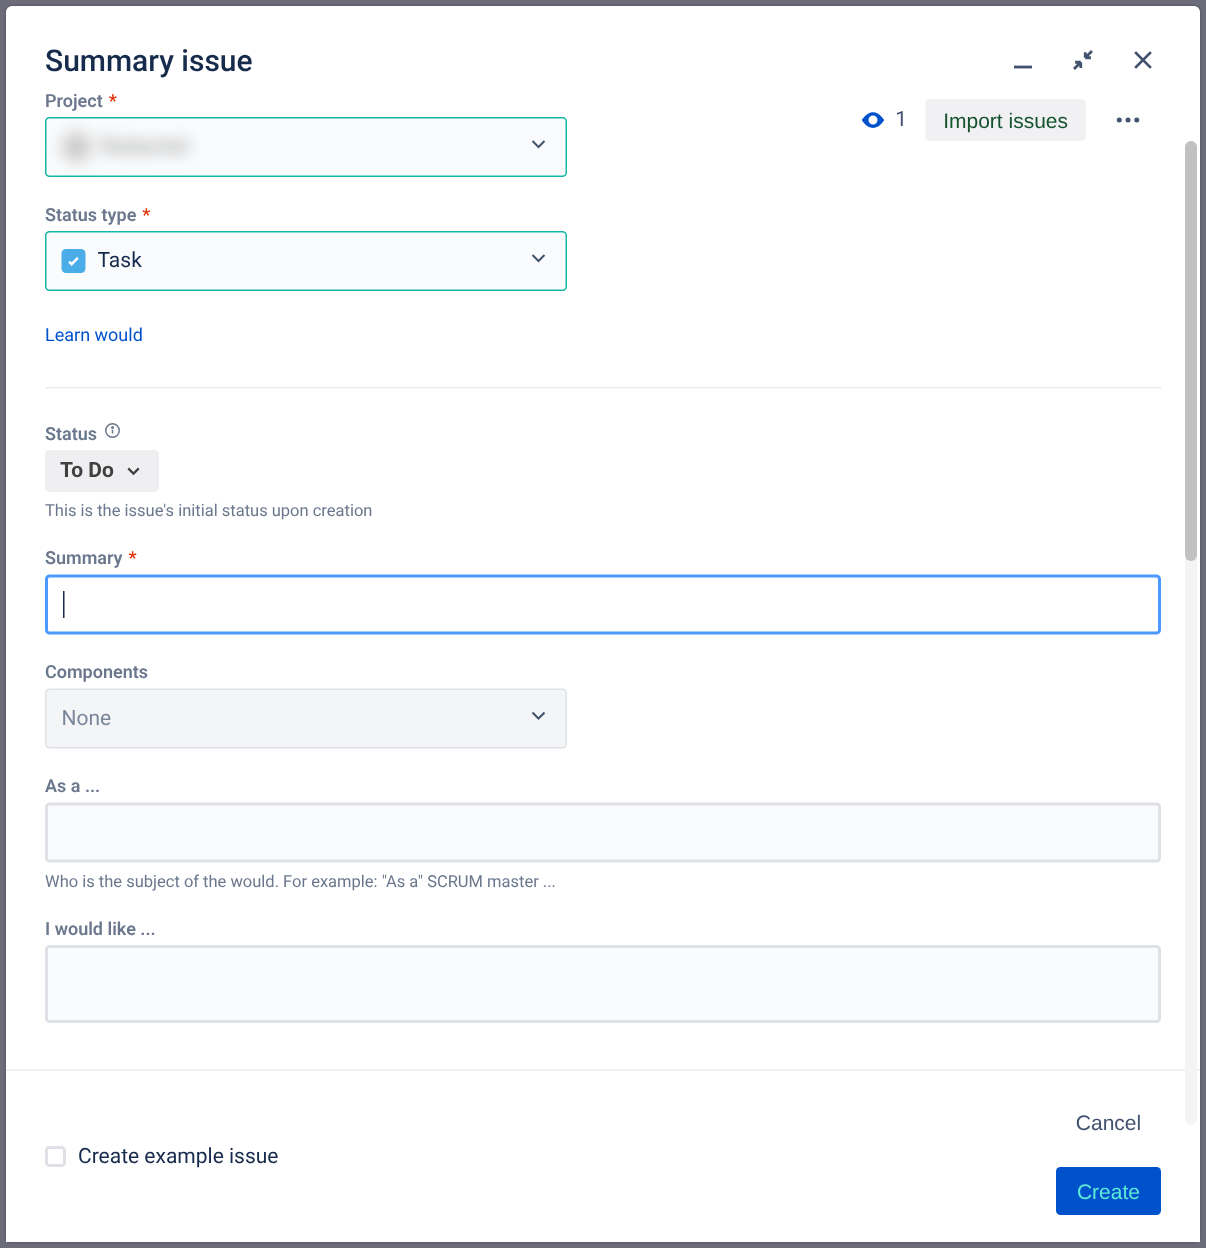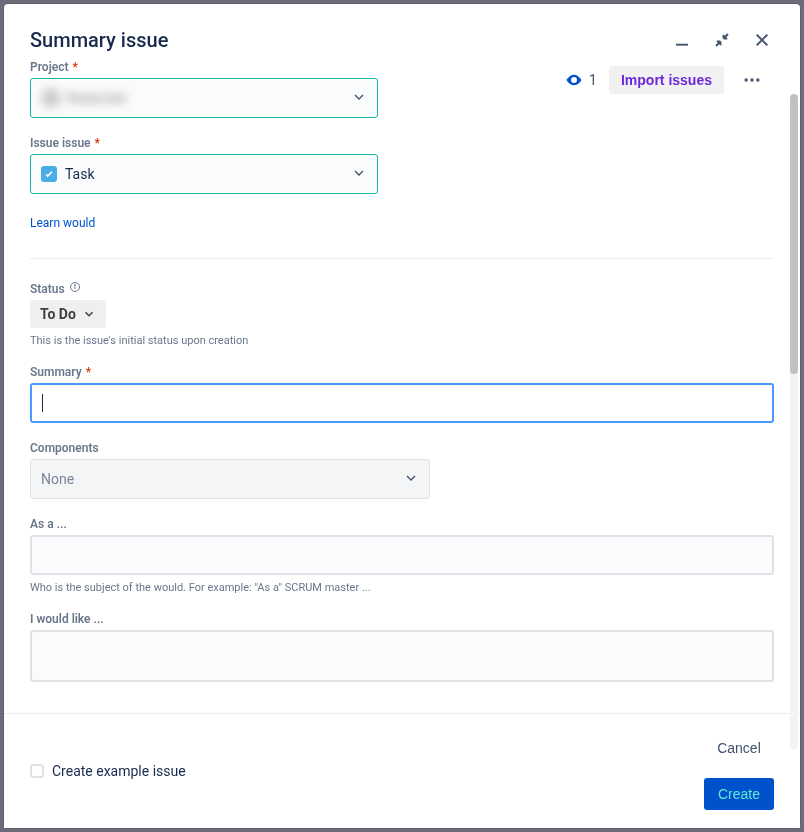--- a/index.html
+++ b/index.html
@@ -98,23 +98,23 @@
       font-size: 14px;
       color: #42526E;
     }
     .eye-count svg { color: #0052CC; }
     .import-btn {
       background: #F1F1F4;
       border: none;
       border-radius: 3px;
       padding: 6px 12px;
       font-size: 14px;
-      color: #6d28d9;
+      color: #14532d;
       cursor: pointer;
-      font-weight: 700;
+      font-weight: 400;
     }
     .more-btn {
       cursor:pointer;
       display:flex; align-items:center; justify-content:center;
       width:32px; height:32px;
       color:#42526E;
     }
     .field-group {
       margin-bottom: 18px;
     }
@@ -195,21 +195,21 @@
       width: 100%;
       height: 40px;
       border: 2px solid #4C9AFF;
       border-radius: 3px;
       padding: 8px 10px;
       font-size: 14px;
       background:#fff;
       outline:none;
     }
     .components-select {
-      width: 400px;
+      width: 348px;
       height: 40px;
       border: 1px solid #DFE1E6;
       background: #F4F5F7;
       border-radius: 3px;
       display:flex; align-items:center; justify-content:space-between;
       padding: 16px 10px;
       color: #7A869A;
       font-size: 14px;
       cursor:pointer;
     }
@@ -323,21 +323,21 @@
             <circle cx="5" cy="12" r="2"></circle>
               <circle cx="12" cy="12" r="2"></circle>
               <circle cx="19" cy="12" r="2"></circle>
           </svg>
         </span>
       </div>
     </div>
 
     <div class="field-group">
       <div class="field-label">
-        <span>Issue issue</span>
+        <span>Status type</span>
         <span class="required">*</span>
       </div>
       <div class="select">
         <span class="left">
           <span class="task-icon">
             <svg width="10" height="10" viewBox="0 0 24 24" fill="none" stroke="#fff" stroke-width="4">
                 <path d="M5 13l4 4L19 7"></path>
               </svg>
           </span>
           <span>Task</span>

